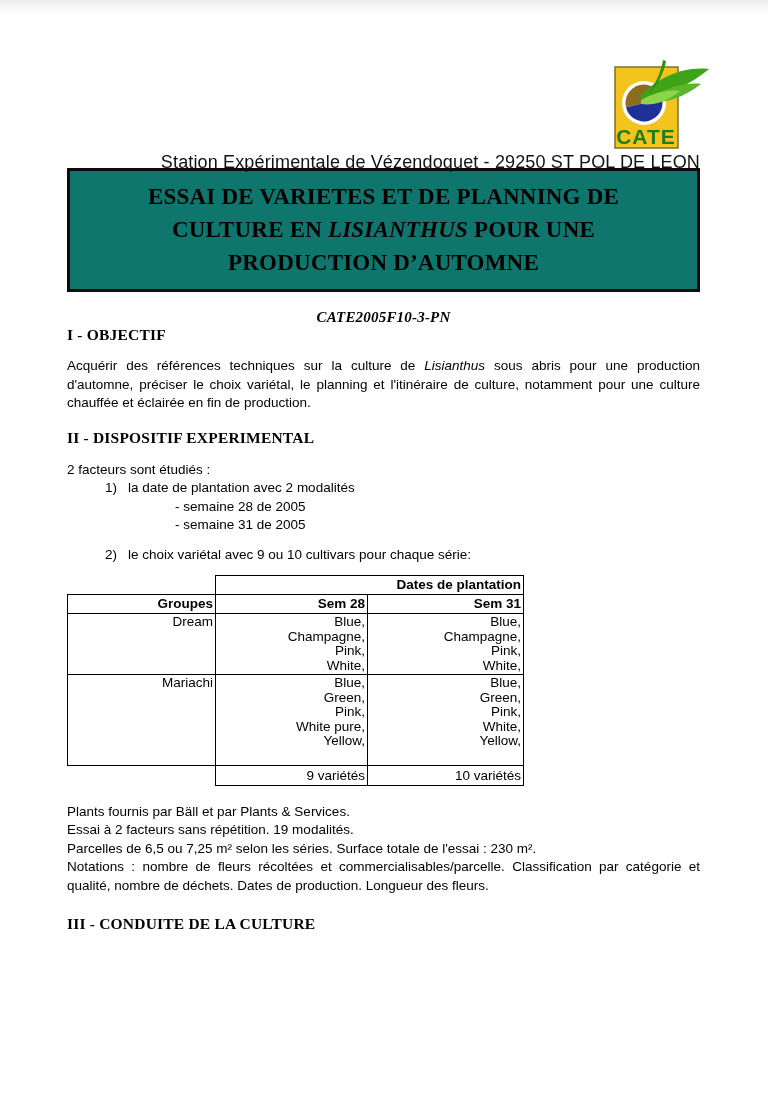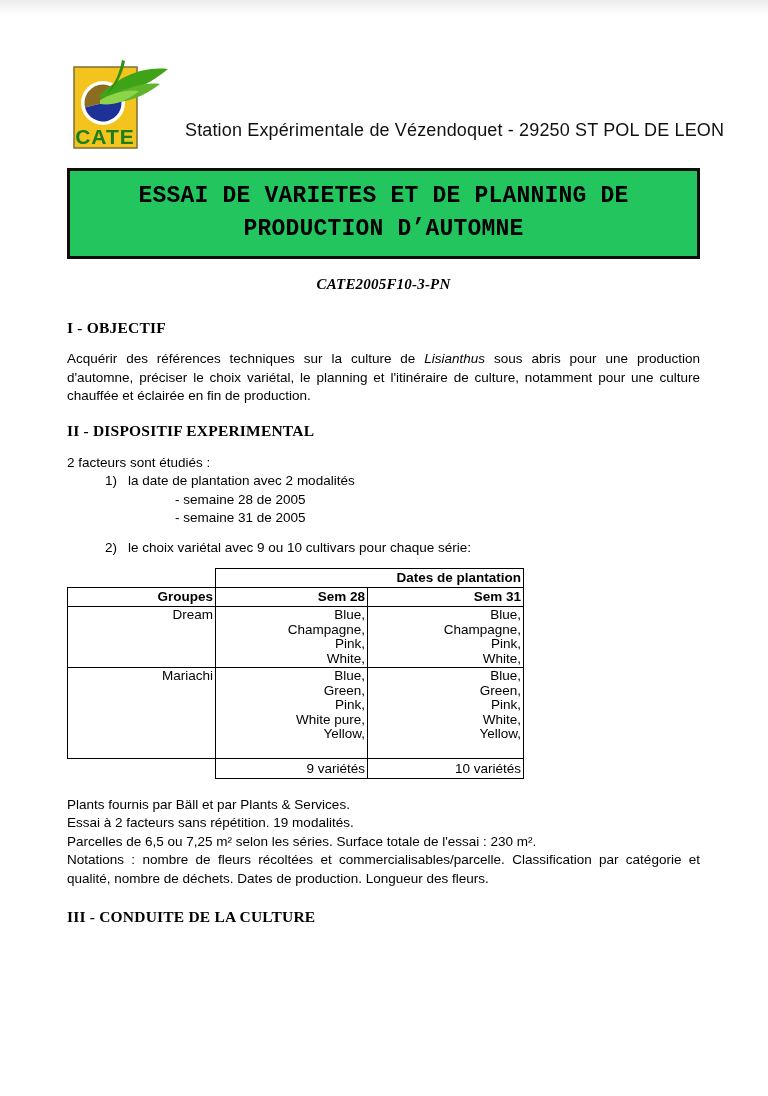--- a/index.html
+++ b/index.html
@@ -6,45 +6,45 @@
   body{
     width:768px;height:1096px;position:relative;overflow:hidden;
     font-family:"Liberation Sans", sans-serif;color:#111;
     -webkit-font-smoothing:antialiased;
   }
   .top-shade{position:absolute;top:0;left:0;width:768px;height:14px;
     background:linear-gradient(#ebebeb,#ffffff);}
   .page{position:relative;box-sizing:border-box;padding:60px 68px 0 67px;}
 
   
-  .header-row{display:flex;align-items:flex-end;height:84px;}
+  .header-row{display:flex;align-items:flex-end;height:84px;flex-direction:column;}
   .logo-wrap{width:92px;flex:0 0 92px;position:relative;height:84px;}
   .logo-wrap svg{position:absolute;left:6px;top:0;overflow:visible;}
   .station{font-size:18px;margin-left:26px;margin-bottom:3px;letter-spacing:0.15px;white-space:nowrap;}
 
   
   .title-box{
-    margin-top:24px;background:#22c55e;border:3px solid #0d0d0d;
+    margin-top:24px;background:#0f766e;border:3px solid #0d0d0d;
     text-align:center;padding:9px 6px 10px;
-    font-family:Liberation Mono, monospace;font-weight:bold;
+    font-family:Liberation Serif, serif;font-weight:bold;
     font-size:23px;line-height:33px;letter-spacing:0.2px;color:#000;
   }
   .title-box .it{font-style:italic;}
 
   .ref-code{
     text-align:center;margin-top:17px;
     font-family:"Liberation Serif", serif;font-style:italic;font-weight:bold;
     font-size:15px;color:#000;letter-spacing:0.2px;
   }
 
   .sec-heading{
     font-family:"Liberation Serif", serif;font-weight:bold;font-size:15.5px;
     color:#000;letter-spacing:0.2px;margin:0;
   }
-  .h-obj{margin-top:26px;}
+  .h-obj{}
   .h-disp{margin-top:16px;}
   .h-cond{margin-top:20px;}
 
   .body-text{font-size:13.5px;line-height:18.5px;color:#000;}
   .just{text-align:justify;}
   .para1{margin-top:13px;}
   .it{font-style:italic;}
 
   .facteurs{margin-top:14px;}
   .li-num{padding-left:38px;display:flex;}
@@ -92,20 +92,21 @@
         <path d="M 27,40 C 39,33 55,29 66,31 C 53,42 38,46 27,44 Z" fill="#8ed44a"></path>
         <path d="M 49,0 C 47,11 43,22 34,34 C 43,27 50,13 52,1 Z" fill="#2f8f12"></path>
         <text x="32" y="84" text-anchor="middle" font-family="Liberation Sans, sans-serif" font-size="21" font-weight="bold" fill="#1c7d1c" letter-spacing="1">CATE</text>
       </svg>
     </div>
     <div class="station">Station Expérimentale de Vézendoquet - 29250 ST POL DE LEON</div>
   </div>
 
   <div class="title-box">
     <div>ESSAI DE VARIETES ET DE PLANNING DE</div>
+    <div><span>CULTURE EN </span><span class="it">LISIANTHUS</span><span> POUR UNE</span></div>
     <div>PRODUCTION D’AUTOMNE</div>
   </div>
 
   <div class="ref-code">CATE2005F10-3-PN</div>
 
   <div class="sec-heading h-obj">I - OBJECTIF</div>
   <div class="body-text just para1"><span>Acquérir des références techniques sur la culture de </span><span class="it">Lisianthus</span><span> sous abris pour une production d'automne, préciser le choix variétal, le planning et l'itinéraire de culture, notamment pour une culture chauffée et éclairée en fin de production.</span></div>
 
   <div class="sec-heading h-disp">II - DISPOSITIF EXPERIMENTAL</div>
   <div class="body-text facteurs">2 facteurs sont étudiés :</div>

